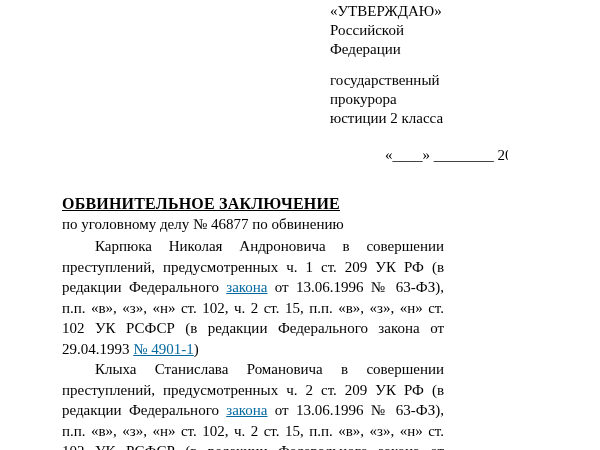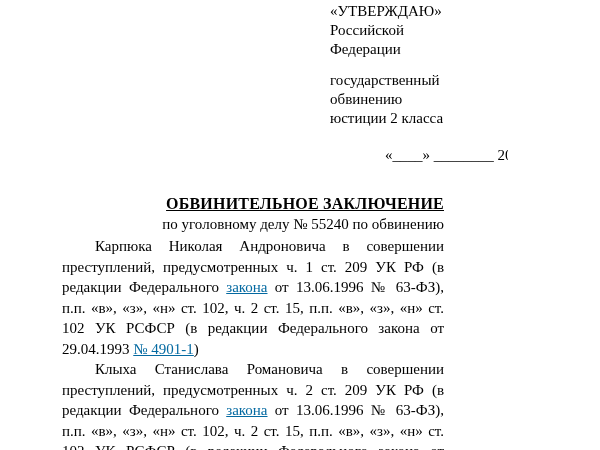--- a/index.html
+++ b/index.html
@@ -22,21 +22,21 @@
   
   .approval {
     margin-left: 268px;
     line-height: 19px;
   }
   .approval .rank { margin-top: 12px; }
   .approval .sig-line { margin-top: 16px; white-space: nowrap; }
   .approval .date-line { margin-top: 18px; margin-left: 55px; white-space: nowrap; }
 
   
-  .title-block { margin-top: 29px; text-align: right; }
+  .title-block { margin-top: 29px; text-align: left; }
   .doc-heading {
     font-weight: bold;
     font-size: 16px;
     text-decoration: underline;
     letter-spacing: 0.2px;
     line-height: 20px;
   }
   .doc-subheading { line-height: 21px; }
 
   
@@ -56,28 +56,28 @@
   }
 </style>
 </head>
 <body>
 
 <div class="page">
 
   <div class="approval">
     <div>«УТВЕРЖДАЮ»</div>
     <div>Российской Федерации</div>
-    <div class="rank">государственный обвинению</div>
+    <div class="rank">государственный прокурора</div>
     <div>юстиции 2 класса</div>
     <div class="date-line">«____» ________ 2019 года</div>
   </div>
 
   <div class="title-block">
     <div class="doc-heading">ОБВИНИТЕЛЬНОЕ ЗАКЛЮЧЕНИЕ</div>
-    <div class="doc-subheading">по уголовному делу № 55240 по обвинению</div>
+    <div class="doc-subheading">по уголовному делу № 46877 по обвинению</div>
   </div>
 
   <div class="paras">
       <p class="para"><span class="bold">Карпюка Николая Андроновича</span><span class="normal"> в совершении преступлений, предусмотренных ч. 1 ст. 209 УК РФ (в редакции Федерального </span><a href="#" class="link">закона</a><span class="normal"> от 13.06.1996 № 63-ФЗ), п.п. «в», «з», «н» ст. 102, ч. 2 ст. 15, п.п. «в», «з», «н» ст. 102 УК РСФСР (в редакции Федерального закона от 29.04.1993 </span><a href="#" class="link">№ 4901-1</a><span class="normal">)</span></p>
       <p class="para"><span class="bold">Клыха Станислава Романовича</span><span class="normal"> в совершении преступлений, предусмотренных ч. 2 ст. 209 УК РФ (в редакции Федерального </span><a href="#" class="link">закона</a><span class="normal"> от 13.06.1996 № 63-ФЗ), п.п. «в», «з», «н» ст. 102, ч. 2 ст. 15, п.п. «в», «з», «н» ст. 102 УК РСФСР (в редакции Федерального закона от 29.04.1993 </span><a href="#" class="link">№ 4901-1</a></p>
     </div>
 
 </div>
 
 </body></html>

